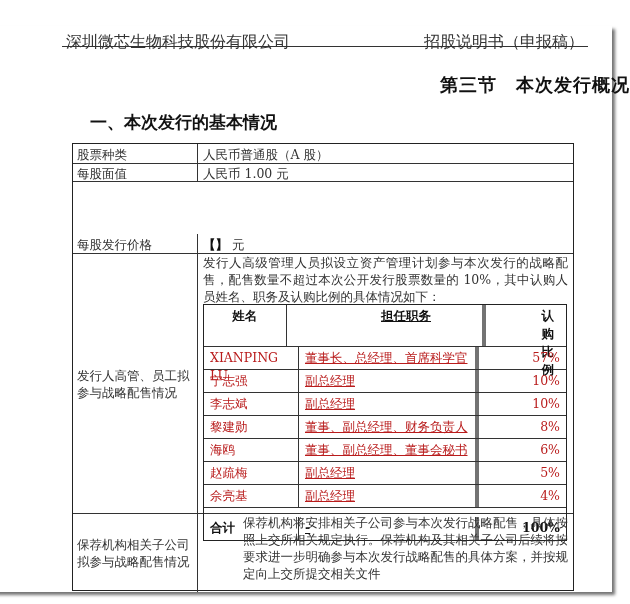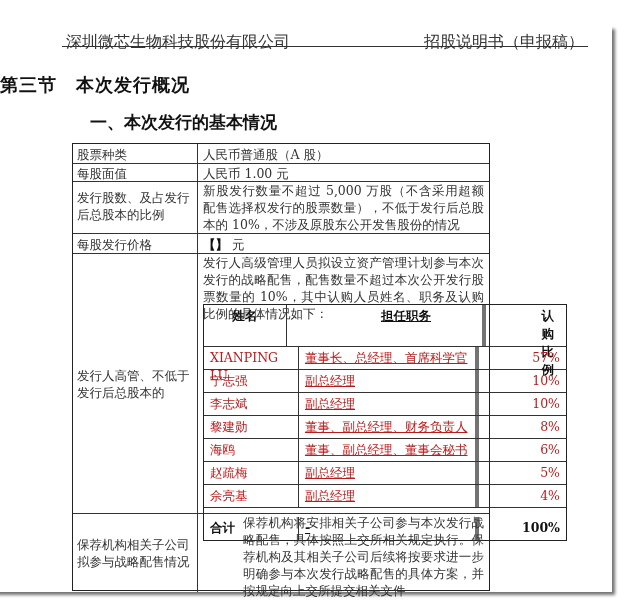--- a/index.html
+++ b/index.html
@@ -13,31 +13,31 @@
     box-shadow: 3px 3px 3px rgba(0,0,0,0.55);
   }
   .running-header {
     position: absolute; left: 62px; top: 31px; width: 526px; height: 15px;
     border-bottom: 1.5px solid #333;
     font-size: 16px; color: #333;
   }
   .running-header .left { position: absolute; left: 4px; top: 1px; }
   .running-header .right { position: absolute; right: 4px; top: 1px; }
   .section-title {
-    position: absolute; left: 0; width: 630px; top: 73px; text-align: left;
+    position: absolute; left: 0; width: 630px; top: 73px; text-align: right;
     font-family: "DejaVu Sans", "Liberation Sans", sans-serif; font-weight: bold;
     font-size: 18px; color: #111; letter-spacing: 1px;
   }
   .subsection-title {
     position: absolute; left: 90px; top: 111px;
     font-family: "DejaVu Sans", "Liberation Sans", sans-serif; font-weight: bold;
     font-size: 17px; color: #111;
   }
   .outer {
-    position: absolute; left: 72px; top: 143px; width: 418px; height: 448px;
+    position: absolute; left: 72px; top: 143px; width: 502px; height: 448px;
     border: 1.5px solid #222; box-sizing: border-box;
   }
   .row { position: absolute; left: 0; width: 100%; border-bottom: 1px solid #333; box-sizing: border-box; }
   .row.last { border-bottom: none; }
   .cell-l {
     position: absolute; left: 0; top: 0; bottom: 0; width: 125px;
     border-right: 1px solid #333; box-sizing: border-box;
     padding: 2px 4px; font-size: 12.5px; line-height: 17px; color: #333;
   }
   .cell-r {
@@ -78,34 +78,30 @@
 
 <div class="outer">
   <div class="row" style="top:0;height:20px;">
     <div class="cell-l">股票种类</div>
     <div class="cell-r">人民币普通股（A 股）</div>
   </div>
   <div class="row" style="top:20px;height:18px;">
     <div class="cell-l" style="padding-top:1px;">每股面值</div>
     <div class="cell-r" style="padding-top:1px;">人民币 1.00 元</div>
   </div>
-  <div class="row" style="top:38px;height:52px;">
-    <div class="cell-l" style="padding-top:7px;">发行股数、及占发行后总股本的比例</div>
-    <div class="cell-r" style="padding-top:0px;">新股发行数量不超过 5,000 万股（不含采用超额配售选择权发行的股票数量），不低于发行后总股本的 10%，不涉及原股东公开发售股份的情况</div>
-  </div>
   <div class="row" style="top:90px;height:20px;">
     <div class="cell-l">每股发行价格</div>
     <div class="cell-r">
       <span class="bracket">【】</span>
       <span>元</span>
     </div>
   </div>
   <div class="row" style="top:110px;height:260px;">
     <div class="cell-l vcenter">
-      <span>发行人高管、不低于发行后总股本的</span>
+      <span>发行人高管、员工拟参与战略配售情况</span>
     </div>
     <div class="cell-r" style="padding-top:0px;">
       <div>发行人高级管理人员拟设立资产管理计划参与本次发行的战略配售，配售数量不超过本次公开发行股票数量的 10%，其中认购人员姓名、职务及认购比例的具体情况如下：</div>
     </div>
     <div class="inner" style="top:50px;">
       <div class="irow head">
         <div class="ic name">姓名</div>
         <div class="ic role">担任职务</div>
         <div class="ic pct">认购比例</div>
       </div>

